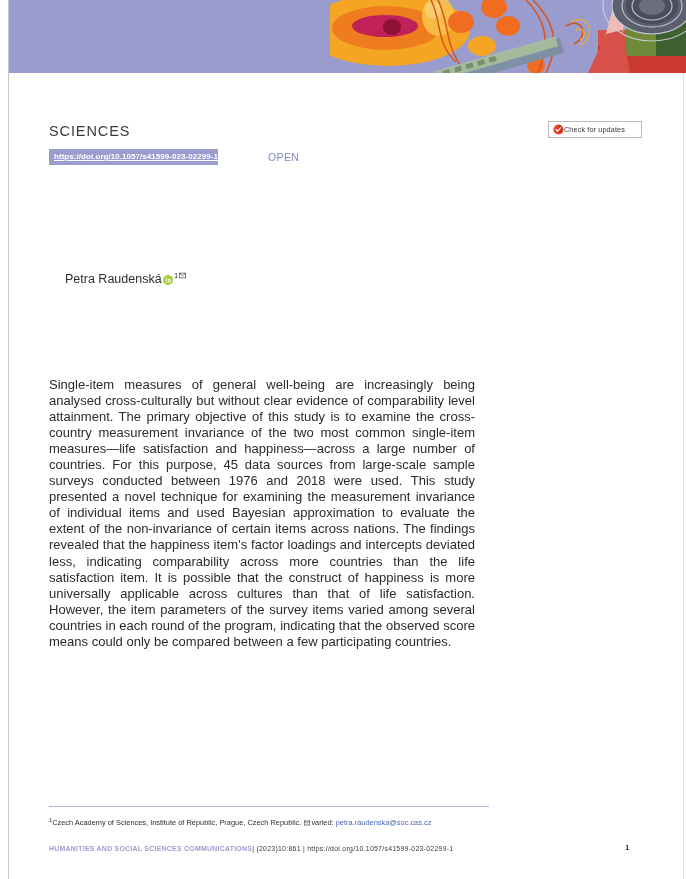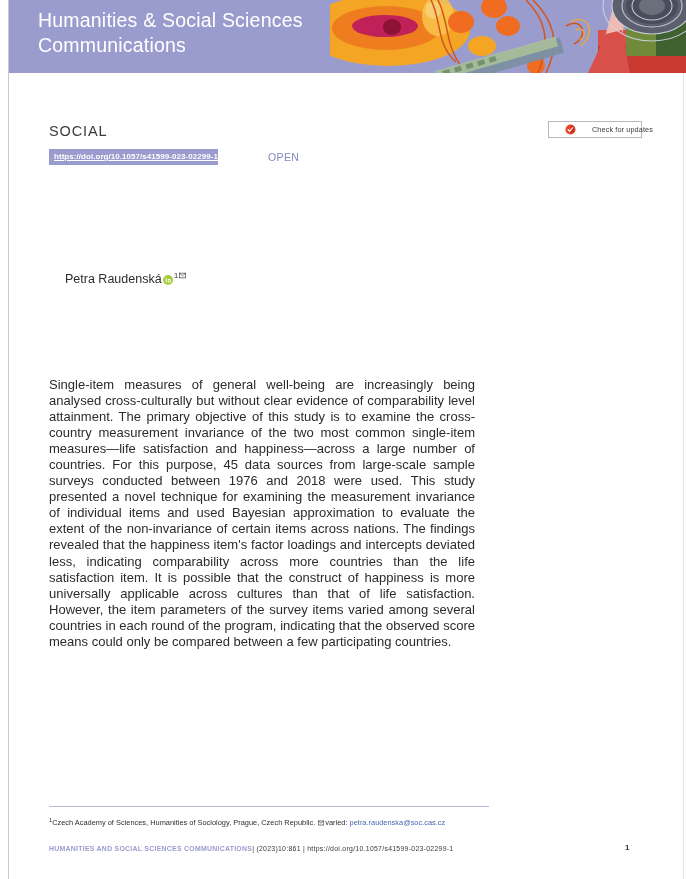--- a/index.html
+++ b/index.html
@@ -103,22 +103,22 @@
   .check-updates {
     position: absolute;
     left: 548px;
     top: 121px;
     width: 94px;
     height: 17px;
     border: 1px solid #b9b9b9;
     background: #ffffff;
     display: flex;
     align-items: center;
-    gap: 16px;
-    padding: 0 16px;
+    gap: 0;
+    padding: 0 4px;
     box-sizing: border-box;
     cursor: pointer;
   }
   .crossmark-icon {
     width: 11px;
     height: 11px;
     flex: 0 0 11px;
   }
   .check-updates-label {
     font-size: 7.3px;
@@ -242,22 +242,20 @@
 </style>
 </head>
 <body>
 
 <div class="page">
 
   <div class="page-edge-left"></div>
   <div class="page-edge-right"></div>
 
   <div class="banner">
-    <div class="banner-title">Humanities &amp; Social Sciences
-Communications</div>
 
     <svg class="banner-art" viewBox="0 0 356 73" preserveAspectRatio="none">
       <rect x="0" y="0" width="356" height="73" fill="#9b9cce"></rect>
 
       <ellipse cx="58" cy="30" rx="82" ry="36" fill="#f5a524"></ellipse>
       <ellipse cx="56" cy="28" rx="54" ry="22" fill="#ef7c1f"></ellipse>
       <ellipse cx="55" cy="26" rx="33" ry="11" fill="#bf2158"></ellipse>
       <ellipse cx="62" cy="27" rx="9" ry="8" fill="#8e1236"></ellipse>
 
       <ellipse cx="108" cy="16" rx="16" ry="20" fill="#f9c24b" opacity="0.88"></ellipse>
@@ -308,21 +306,21 @@
         <g fill="none" stroke="#cfd3e0" stroke-width="1.1" opacity="0.9">
           <ellipse cx="0" cy="0" rx="20" ry="14"></ellipse>
           <ellipse cx="0" cy="0" rx="30" ry="21"></ellipse>
           <ellipse cx="0" cy="0" rx="40" ry="28"></ellipse>
           <ellipse cx="0" cy="0" rx="49" ry="35"></ellipse>
         </g>
       </g>
     </svg>
   </div>
 
-  <div class="article-kicker">SOCIAL</div>
+  <div class="article-kicker">SCIENCES</div>
 
   <a class="doi-badge" href="#">https://doi.org/10.1057/s41599-023-02299-1</a>
 
   <div class="open-label">OPEN</div>
 
   <div class="check-updates">
     <svg class="crossmark-icon" viewBox="0 0 20 20">
       <circle cx="10" cy="10" r="9.2" fill="#e8462a"></circle>
       <path d="M10 2.6 a7.4 7.4 0 0 1 0 14.8 z" fill="#c7311c"></path>
       <path d="M5.6 10.3 l2.8 2.9 l5.6 -6.4" fill="none" stroke="#ffffff" stroke-width="2.1" stroke-linecap="round" stroke-linejoin="round"></path>
@@ -343,21 +341,21 @@
     <svg class="mail-icon-sup" viewBox="0 0 16 12">
       <rect x="0.6" y="0.6" width="14.8" height="10.8" fill="none" stroke="#2d2d2d" stroke-width="1.4"></rect>
       <path d="M0.6 0.6 L8 6.6 L15.4 0.6" fill="none" stroke="#2d2d2d" stroke-width="1.4"></path>
     </svg>
   </div>
 
   <div class="abstract">Single-item measures of general well-being are increasingly being analysed cross-culturally but without clear evidence of comparability level attainment. The primary objective of this study is to examine the cross-country measurement invariance of the two most common single-item measures—life satisfaction and happiness—across a large number of countries. For this purpose, 45 data sources from large-scale sample surveys conducted between 1976 and 2018 were used. This study presented a novel technique for examining the measurement invariance of individual items and used Bayesian approximation to evaluate the extent of the non-invariance of certain items across nations. The findings revealed that the happiness item's factor loadings and intercepts deviated less, indicating comparability across more countries than the life satisfaction item. It is possible that the construct of happiness is more universally applicable across cultures than that of life satisfaction. However, the item parameters of the survey items varied among several countries in each round of the program, indicating that the observed score means could only be compared between a few participating countries.</div>
 
   <div class="footnote-rule"></div>
   <div class="footnote">
-    <sup>1</sup><span>Czech Academy of Sciences, Humanities of Sociology, Prague, Czech Republic.</span><svg class="mail-inline" viewBox="0 0 16 12">
+    <sup>1</sup><span>Czech Academy of Sciences, Institute of Republic, Prague, Czech Republic.</span><svg class="mail-inline" viewBox="0 0 16 12">
         <rect x="0.6" y="0.6" width="14.8" height="10.8" fill="none" stroke="#2d2d2d" stroke-width="1.6"></rect>
         <path d="M0.6 0.6 L8 6.6 L15.4 0.6" fill="none" stroke="#2d2d2d" stroke-width="1.6"></path>
       </svg><span>varied:</span> <a class="email-link" href="#">petra.raudenska@soc.cas.cz</a>
   </div>
 
   <div class="footer">
     <span class="footer-journal">HUMANITIES AND SOCIAL SCIENCES COMMUNICATIONS</span><span class="footer-cite">| (2023)10:861 | https://doi.org/10.1057/s41599-023-02299-1</span>
   </div>
   <div class="page-number">1</div>
 

